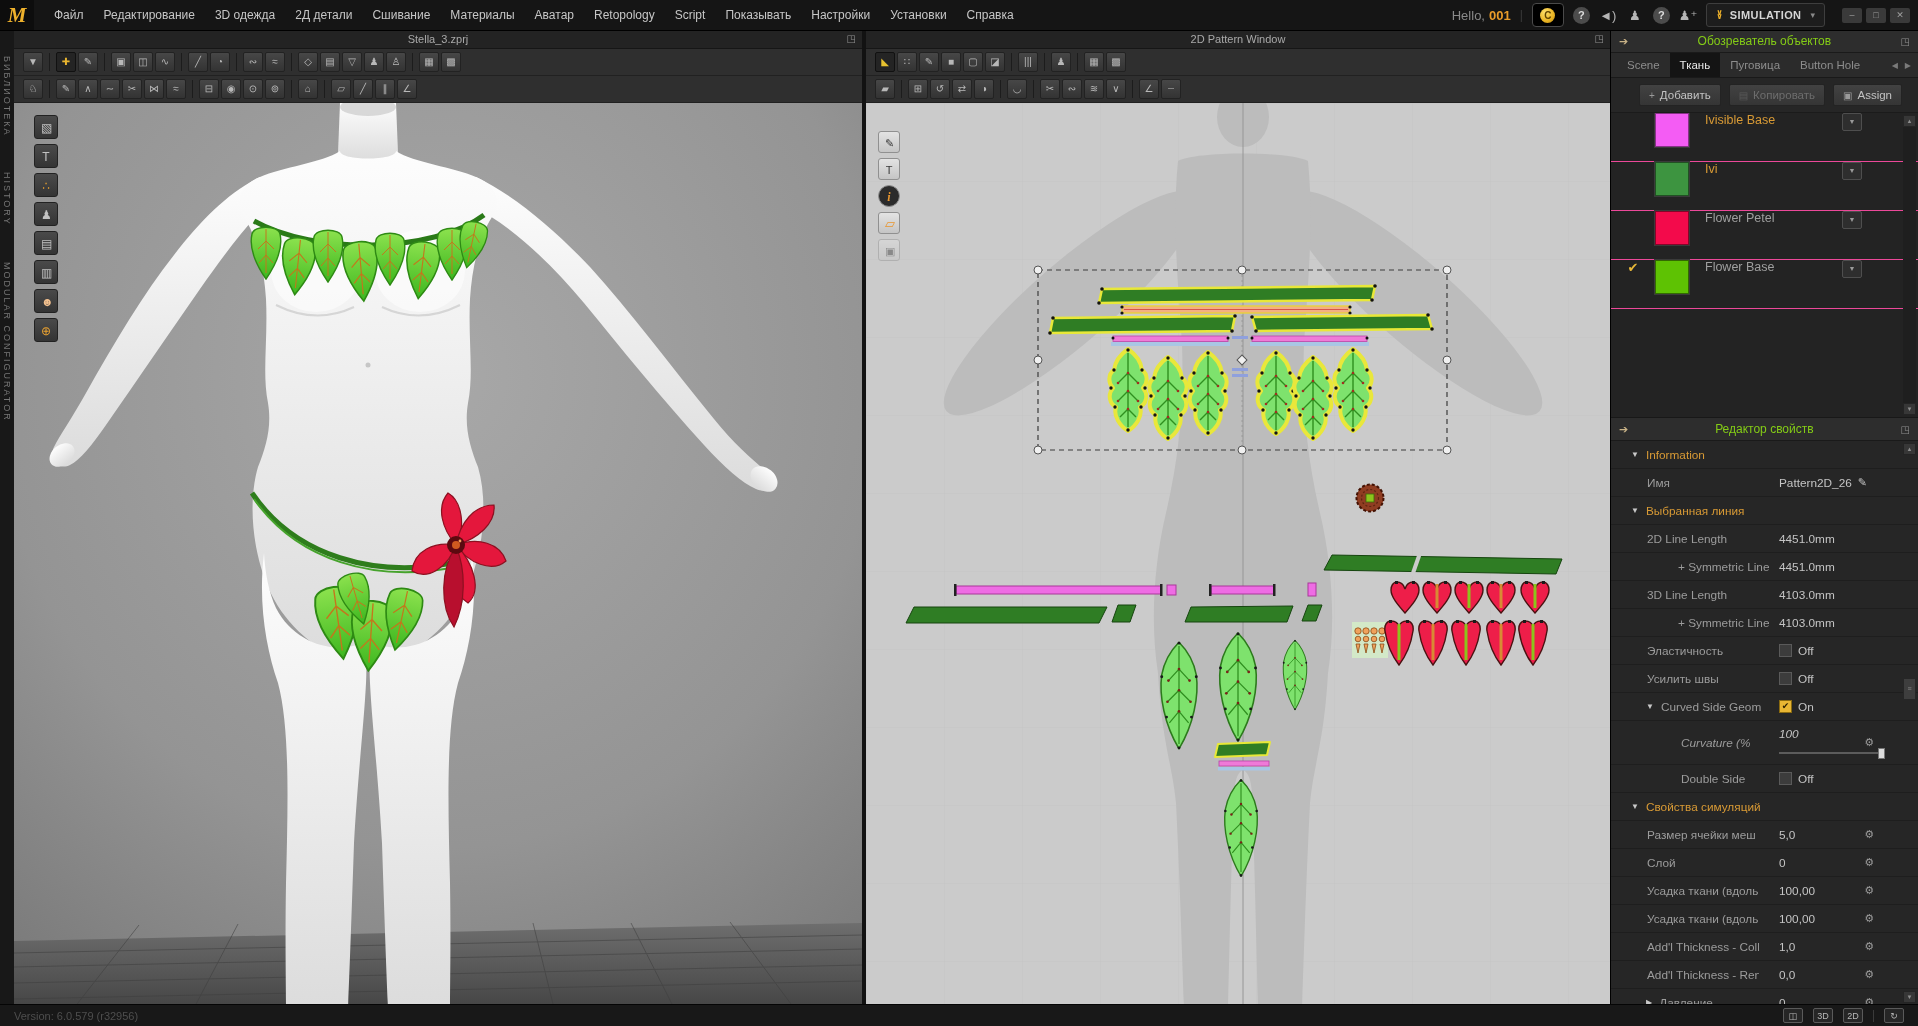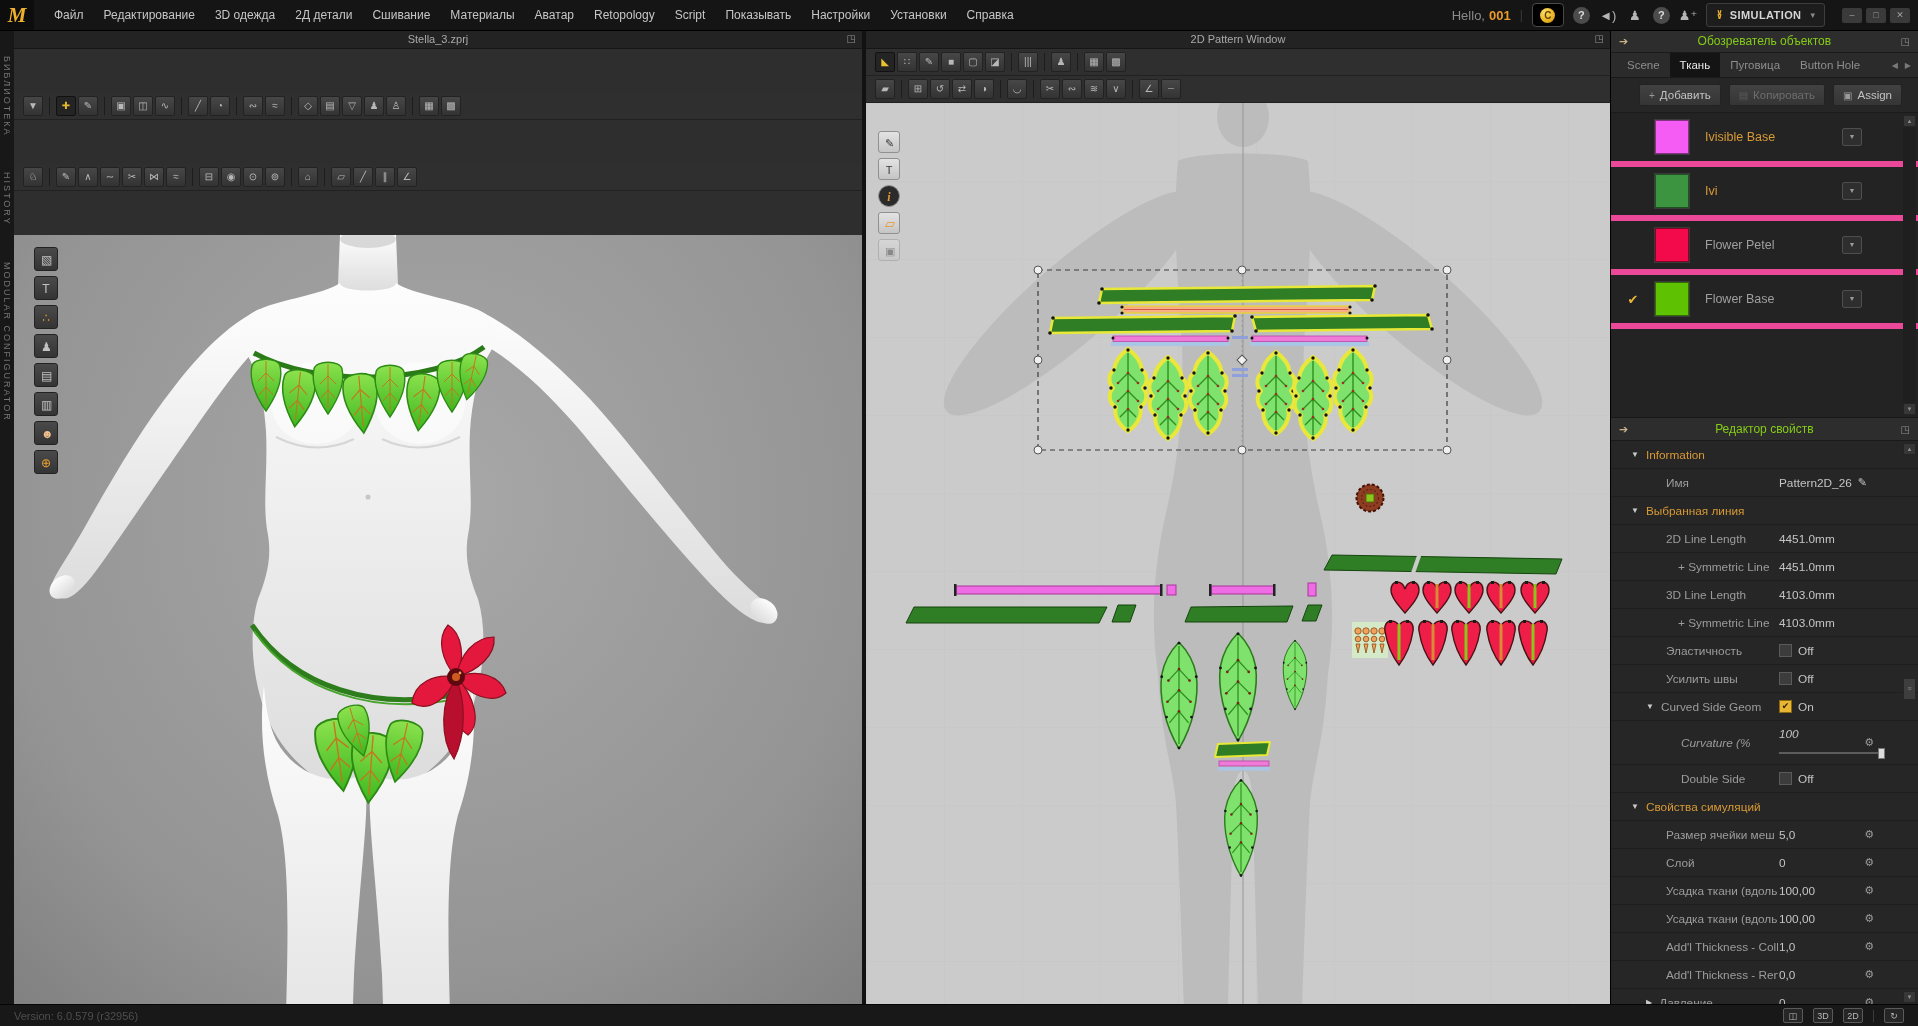--- a/index.html
+++ b/index.html
@@ -29,21 +29,21 @@
   .simlabel{color:#d5d5d5;font-size:11px;font-weight:bold;letter-spacing:.4px;}
   .simcaret{color:#8a8a8a;font-size:9px;margin-left:2px;}
   .wc{display:flex;gap:4px;margin-left:8px;}
   .wcb{width:20px;height:15px;background:#3a3a3a;color:#9f9f9f;font-size:9px;line-height:15px;text-align:center;border-radius:2px;}
   
   #rail{position:absolute;left:0;top:30px;bottom:21px;width:14px;background:#181818;display:flex;flex-direction:column;
         align-items:center;padding-top:26px;gap:36px;z-index:10;}
   .rail-item{writing-mode:vertical-rl;font-size:9px;letter-spacing:2px;color:#767676;white-space:nowrap;}
   
   .dockwin{position:absolute;top:30px;bottom:21px;display:flex;flex-direction:column;background:#2e2e2e;}
-  #win3d{left:14px;width:848px;gap:44px;}
+  #win3d{left:14px;width:848px;}
   #divider{position:absolute;left:862px;top:30px;bottom:21px;width:4px;background:#121212;z-index:9;}
   #win2d{left:866px;width:744px;}
   .wtitle{height:18px;background:#232323;border-bottom:1px solid #161616;position:relative;text-align:center;
         font-size:11px;color:#a9a9a9;line-height:18px;flex:none;}
   .popout{position:absolute;right:6px;top:0;font-size:10px;color:#8f8f8f;line-height:18px;}
   .tbar{height:26px;background:#2f2f2f;border-bottom:1px solid #212121;display:flex;align-items:center;
         padding-left:8px;flex:none;}
   .tbtn{width:20px;height:20px;margin:0 1px;background:linear-gradient(#474747,#333);border:1px solid #222;
         border-radius:2px;color:#b8b8b8;font-size:10px;line-height:18px;text-align:center;padding:0;flex:none;}
   .tbtn.active{background:#242424;border-color:#111;color:#e8b52f;}
@@ -75,37 +75,37 @@
   .tab.active{background:#141414;color:#eaeaea;}
   .tabnav{margin-left:auto;display:flex;align-items:center;gap:7px;padding-right:7px;color:#7a7a7a;font-size:8px;}
   .fbtn-row{height:34px;background:#262626;display:flex;align-items:center;justify-content:flex-end;gap:8px;
         padding:0 16px;border-bottom:1px solid #1b1b1b;flex:none;}
   .fbtn{height:22px;display:flex;align-items:center;gap:5px;background:linear-gradient(#424242,#353535);
         border:1px solid #232323;border-radius:2px;padding:0 9px;font-size:11.5px;color:#c2c2c2;}
   .fbtn .bicon{font-size:10px;color:#9a9a9a;}
   .fbtn.disabled{color:#6d6d6d;}
   .fbtn.disabled .bicon{color:#5a5a5a;}
   .flist{height:304px;background:#232323;position:relative;overflow:hidden;border-bottom:1px solid #181818;flex:none;}
-  .frow{height:48px;display:flex;align-items:center;border-bottom:6px solid #ec4899;}
+  .frow{height:48px;display:flex;align-items:flex-start;border-bottom:1px solid #ec4899;}
   .fcheck{width:44px;text-align:center;color:#e9b838;font-size:13px;visibility:hidden;flex:none;}
   .fcheck.show{visibility:visible;}
   .fswatch{width:32px;height:32px;border:1px solid rgba(0,0,0,.45);box-shadow:0 0 0 1px #3a3a3a;flex:none;}
   .fname{flex:1;margin-left:16px;font-size:12.5px;color:#9f9f9f;}
   .fname.orange{color:#d89a35;}
   .fsave{width:18px;height:16px;background:#2e2e2e;border:1px solid #4e4e4e;border-radius:2px;color:#9a9a9a;
         font-size:7px;line-height:15px;text-align:center;margin-right:56px;flex:none;}
   .vscroll{position:absolute;right:2px;top:2px;bottom:2px;width:13px;background:#1f1f1f;}
   .sarw{position:absolute;right:0;width:13px;height:12px;background:#373737;border:1px solid #242424;color:#8f8f8f;
         font-size:6px;text-align:center;line-height:11px;box-sizing:border-box;}
   .sarw.up{top:0;} .sarw.down{bottom:0;}
   .sthumb{position:absolute;right:0;top:42%;width:13px;height:22px;background:#3e3e3e;border:1px solid #262626;
         color:#888;font-size:7px;line-height:20px;text-align:center;box-sizing:border-box;}
   .plist{flex:1;background:#262626;position:relative;overflow:hidden;}
   .prow{height:28px;display:flex;align-items:center;position:relative;border-bottom:1px solid #1e1e1e;
-        padding-left:55px;box-sizing:border-box;}
+        padding-left:36px;box-sizing:border-box;}
   .prow.sect{padding-left:20px;}
   .prow.grp{padding-left:35px;}
   .prow.ind{padding-left:67px;}
   .prow.ind2{padding-left:70px;}
   .prow.tall{height:44px;font-style:italic;}
   .parrow{color:#c8c8c8;font-size:8px;margin-right:7px;}
   .plabel{font-size:11.8px;color:#9c9c9c;white-space:nowrap;overflow:hidden;max-width:112px;}
   .prow.sect .plabel{color:#d89a35;max-width:none;}
   .pvals{position:absolute;left:168px;display:flex;align-items:center;gap:6px;}
   .prow.tall .pvals{top:6px;}

